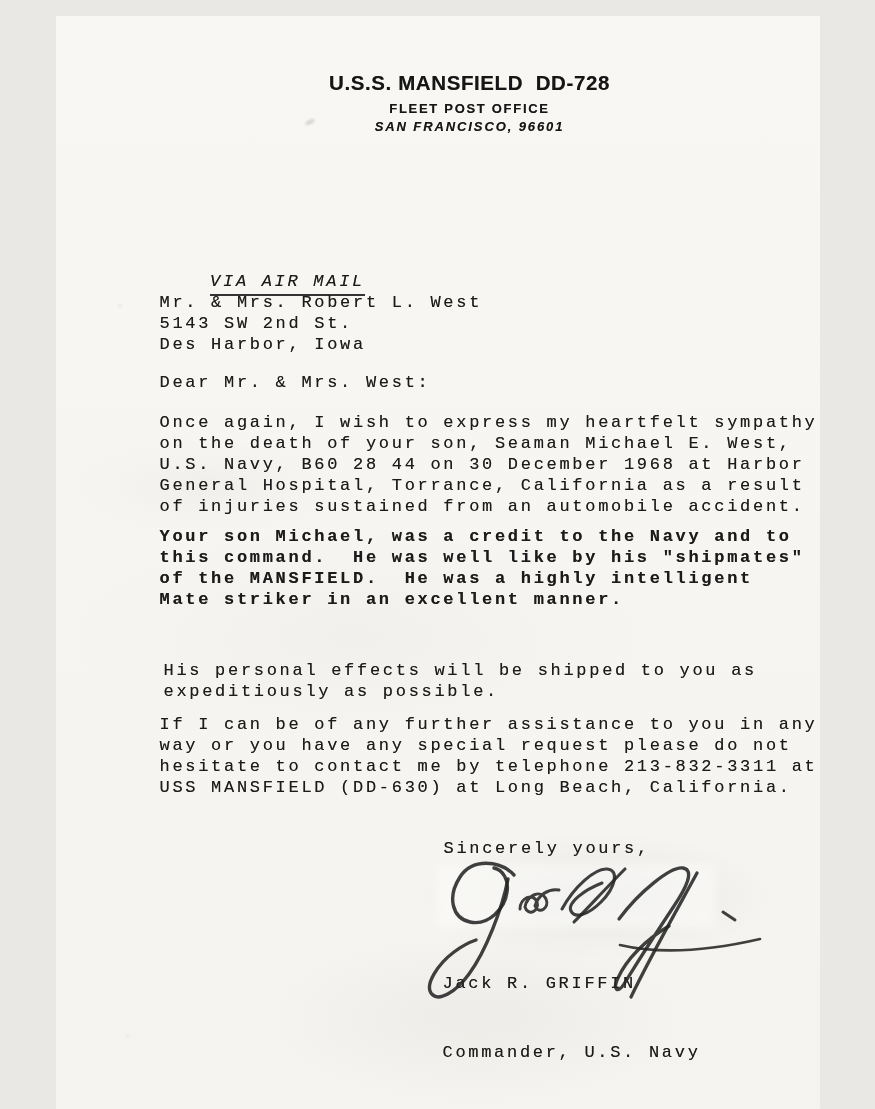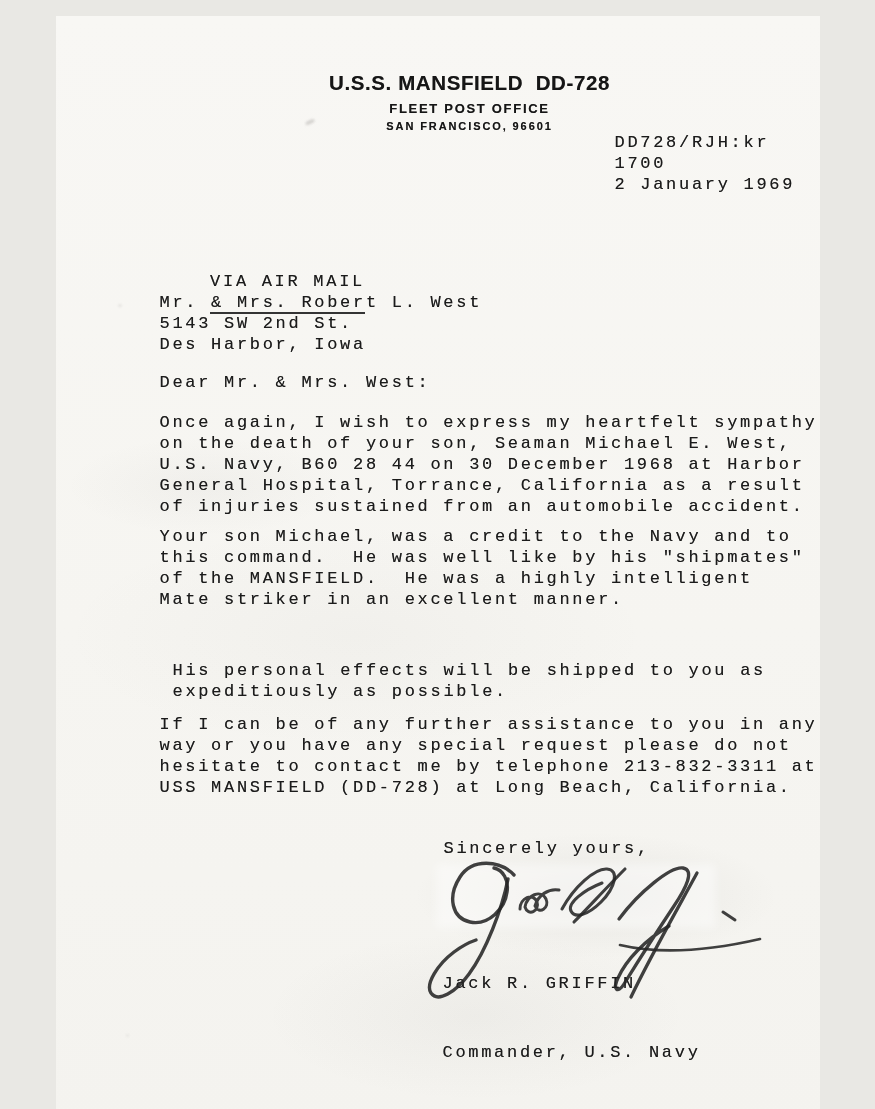--- a/index.html
+++ b/index.html
@@ -17,62 +17,61 @@
   .mono{
     font-family:"Liberation Mono","DejaVu Sans Mono",monospace;
     font-size:17px;letter-spacing:2.7px;line-height:21px;color:#1b1b1b;
     white-space:pre;text-shadow:0 0 .6px rgba(25,25,25,.55);
   }
   .mono .line{white-space:pre;}
   .letterhead{left:164px;top:55px;width:500px;text-align:center;
     font-family:"Liberation Sans","DejaVu Sans",sans-serif;font-weight:bold;color:#161616;}
   .lh1{font-size:20.5px;letter-spacing:.6px;line-height:23px;white-space:pre;text-shadow:0 0 .5px rgba(0,0,0,.5);}
   .lh2{font-size:13px;letter-spacing:1.7px;line-height:15px;margin-top:7px;text-shadow:0 0 .4px rgba(0,0,0,.5);}
-  .lh3{font-size:11px;letter-spacing:1.9px;line-height:15px;margin-top:3px;text-shadow:0 0 .4px rgba(0,0,0,.5);}
+  .lh3{font-size:13px;letter-spacing:1.9px;line-height:15px;margin-top:3px;text-shadow:0 0 .4px rgba(0,0,0,.5);font-style:italic;}
   .refblock{left:559px;top:116px;}
   .via{left:103px;top:234px;}
-  .via span{display:inline-block;border-bottom:2.2px solid rgba(25,25,25,.88);padding-bottom:20px;}
+  .via span{display:inline-block;border-bottom:2.2px solid rgba(25,25,25,.88);padding-bottom:2px;font-style:italic;}
   .address{left:104px;top:276px;}
   .salutation{left:104px;top:356px;}
   .p1{left:104px;top:396px;}
-  .p2{left:104px;top:510px;}
-  .p3{left:117px;top:644px;}
+  .p2{left:104px;top:510px;font-weight:bold;}
+  .p3{left:108px;top:644px;}
   .p4{left:104px;top:698px;}
   .closing{left:388px;top:822px;}
   .sigblock{left:387px;top:910px;line-height:23px;}
   .signature-svg{left:330px;top:843px;width:400px;height:150px;}
   .signature-svg path{fill:none;stroke:#262626;stroke-linecap:round;stroke-linejoin:round;opacity:.88;}
   .smudge{background:rgba(110,108,102,.25);border-radius:50%;filter:blur(1px);}
   .patch{background:rgba(255,255,255,.45);filter:blur(4px);border-radius:4px;}
 </style>
 </head>
 <body>
 
 <div class="page">
 
   <header class="abs letterhead">
     <div class="lh1">U.S.S. MANSFIELD  DD-728</div>
     <div class="lh2">FLEET POST OFFICE</div>
     <div class="lh3">SAN FRANCISCO, 96601</div>
   </header>
 
-  <div class="abs mono refblock"><div class="line">DD728/RJH:kr</div><div class="line">1700</div><div class="line">2 January 1969</div></div>
 
   <div class="abs mono via">
     <span>VIA AIR MAIL</span>
   </div>
 
   <div class="abs mono address"><div class="line">Mr. &amp; Mrs. Robert L. West</div><div class="line">5143 SW 2nd St.</div><div class="line">Des Harbor, Iowa</div></div>
 
   <div class="abs mono salutation">Dear Mr. &amp; Mrs. West:</div>
 
   <div class="abs mono p1"><div class="line">Once again, I wish to express my heartfelt sympathy</div><div class="line">on the death of your son, Seaman Michael E. West,</div><div class="line">U.S. Navy, B60 28 44 on 30 December 1968 at Harbor</div><div class="line">General Hospital, Torrance, California as a result</div><div class="line">of injuries sustained from an automobile accident.</div></div>
   <div class="abs mono p2"><div class="line">Your son Michael, was a credit to the Navy and to</div><div class="line">this command.  He was well like by his "shipmates"</div><div class="line">of the MANSFIELD.  He was a highly intelligent</div><div class="line">Mate striker in an excellent manner.</div></div>
   <div class="abs mono p3"><div class="line">His personal effects will be shipped to you as</div><div class="line">expeditiously as possible.</div></div>
-  <div class="abs mono p4"><div class="line">If I can be of any further assistance to you in any</div><div class="line">way or you have any special request please do not</div><div class="line">hesitate to contact me by telephone 213-832-3311 at</div><div class="line">USS MANSFIELD (DD-728) at Long Beach, California.</div></div>
+  <div class="abs mono p4"><div class="line">If I can be of any further assistance to you in any</div><div class="line">way or you have any special request please do not</div><div class="line">hesitate to contact me by telephone 213-832-3311 at</div><div class="line">USS MANSFIELD (DD-630) at Long Beach, California.</div></div>
 
   <div class="abs mono closing">Sincerely yours,</div>
 
   <div class="abs patch" style="left:380px;top:848px;width:280px;height:64px;"></div>
 
   <div class="abs mono sigblock">
     <div>Jack R. GRIFFIN</div>
     <div>Commander, U.S. Navy</div>
     <div>Commanding Officer</div>
   </div>

